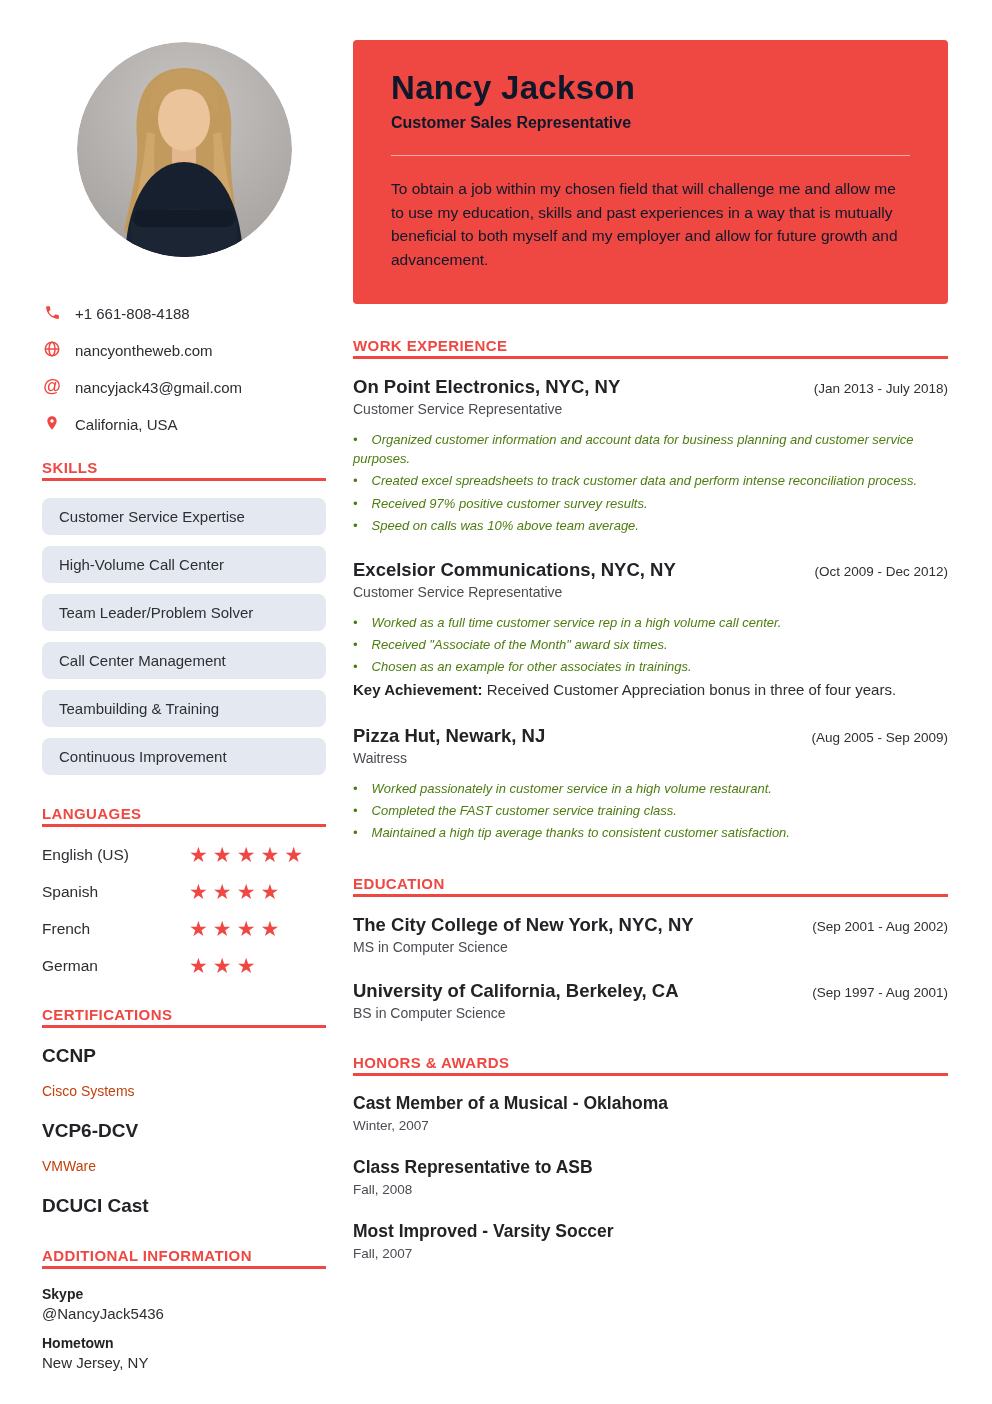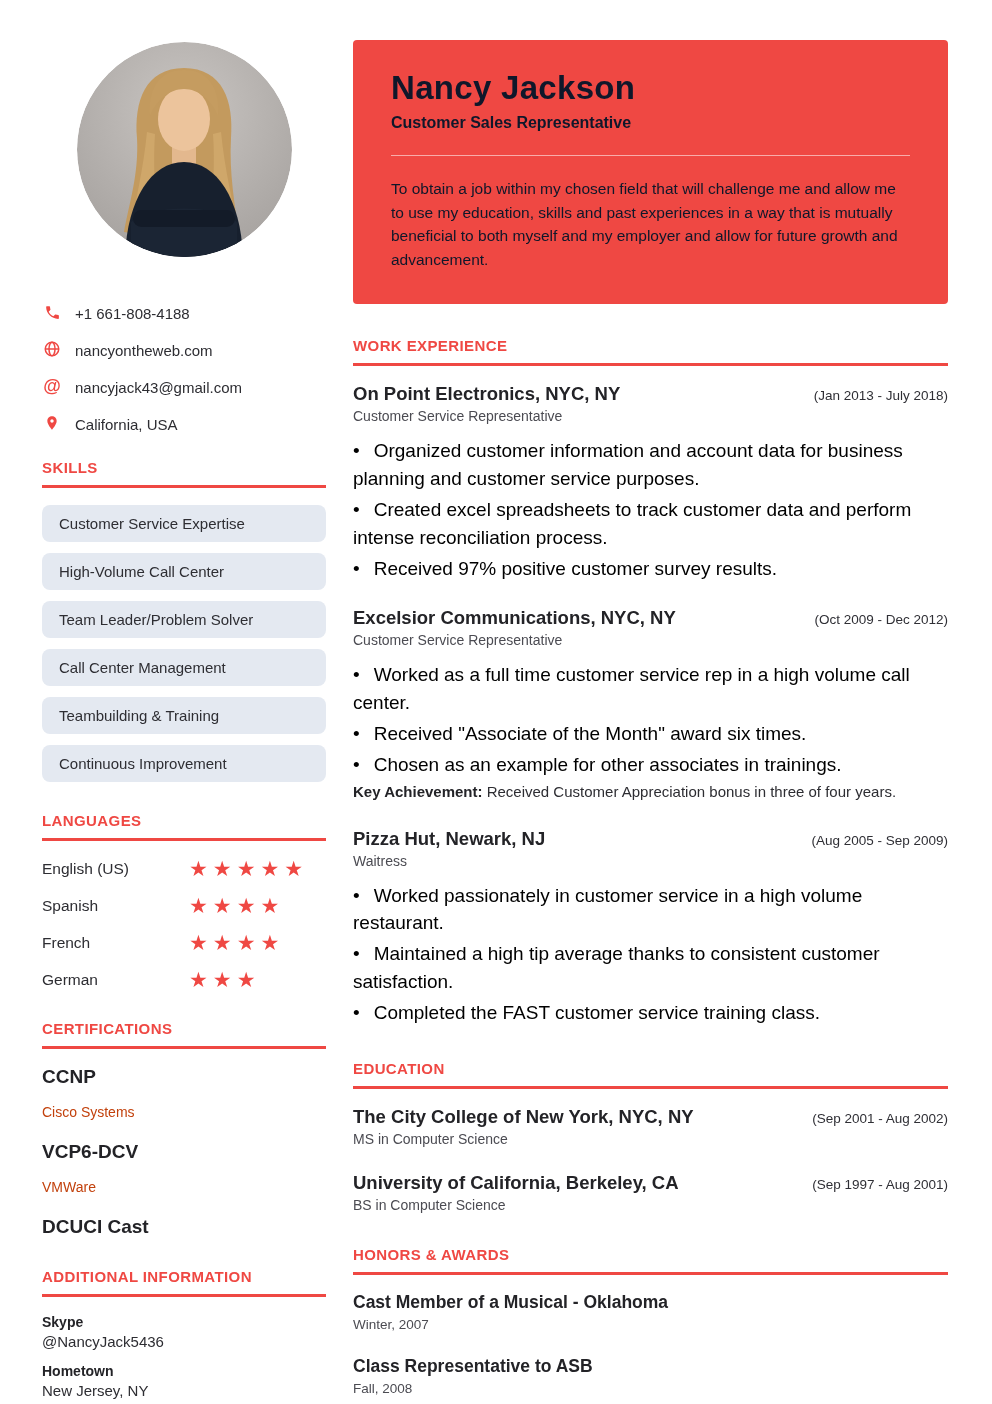--- a/index.html
+++ b/index.html
@@ -22,21 +22,21 @@
   .contact-row .cicon {
     width:20px; height:20px; margin-right:13px; flex:0 0 20px;
     display:flex; align-items:center; justify-content:center;
     color:var(--accent);
   }
   .contact-row .ctext { font-size:15px; color:#2d2d32; }
   .at-glyph { font-size:18px; font-weight:700; color:var(--accent); line-height:1; }
 
   .sb-heading, .main-heading {
     font-size:15px; font-weight:800; letter-spacing:.4px; color:var(--accent);
-    padding-bottom:9px; border-bottom:3px solid var(--accent); margin-bottom:17px;
+    padding-bottom:2px; border-bottom:3px solid var(--accent); margin-bottom:17px;
     text-transform:uppercase;
   }
   .sb-section { margin-top:30px; }
 
   .pill {
     background:#e4e9f1; border-radius:8px; padding:10px 17px;
     font-size:15px; color:#2e2e33; margin-bottom:11px;
   }
 
   .lang-row { display:flex; align-items:center; margin-bottom:16px; }
@@ -63,21 +63,21 @@
   .hero-obj { font-size:15.5px; line-height:1.52; }
 
   .section { margin-top:33px; }
   .entry-head { display:flex; justify-content:space-between; align-items:flex-start; }
   .entry-title { font-size:18.5px; font-weight:800; color:#232327; }
   .entry-date { font-size:13.5px; color:#2f2f35; white-space:nowrap; padding-top:5px; margin-left:16px; }
   .entry-sub { font-size:14px; color:#4b4b52; margin-top:3px; }
 
   .job { margin-bottom:24px; }
   .job .bullets { margin-top:13px; }
-  .bullet { font-size:19px; line-height:1.47; color:#000000; margin-bottom:3px; }
+  .bullet { font-size:13px; line-height:1.47; color:#4d7c0f; margin-bottom:3px;font-style:italic; }
   .bullet::before { content:"•"; margin-right:14px; }
   .achv { font-size:15px; line-height:1.47; color:#2d2d32; margin-top:2px; }
   .achv b { color:#232327; }
 
   .school { margin-bottom:25px; }
   .honor { margin-bottom:24px; }
   .honor-title { font-size:17.5px; font-weight:800; color:#232327; }
   .honor-date { font-size:13.5px; color:#4b4b52; margin-top:4px; }
 </style>
 </head>
@@ -249,20 +249,21 @@
             </div>
             <div class="entry-sub">Customer Service Representative</div>
             <div class="bullets">
 
                 <div class="bullet">Organized customer information and account data for business planning and customer service purposes.</div>
 
                 <div class="bullet">Created excel spreadsheets to track customer data and perform intense reconciliation process.</div>
 
                 <div class="bullet">Received 97% positive customer survey results.</div>
 
+                <div class="bullet">Speed on calls was 10% above team average.</div>
               </div>
           </div>
 
           <div class="job">
             <div class="entry-head">
               <span class="entry-title">Excelsior Communications, NYC, NY</span>
               <span class="entry-date">(Oct 2009 - Dec 2012)</span>
             </div>
             <div class="entry-sub">Customer Service Representative</div>
             <div class="bullets">
@@ -282,23 +283,23 @@
           <div class="job">
             <div class="entry-head">
               <span class="entry-title">Pizza Hut, Newark, NJ</span>
               <span class="entry-date">(Aug 2005 - Sep 2009)</span>
             </div>
             <div class="entry-sub">Waitress</div>
             <div class="bullets">
 
                 <div class="bullet">Worked passionately in customer service in a high volume restaurant.</div>
 
+                <div class="bullet">Completed the FAST customer service training class.</div>
+
                 <div class="bullet">Maintained a high tip average thanks to consistent customer satisfaction.</div>
-
-                <div class="bullet">Completed the FAST customer service training class.</div>
               </div>
 
           </div>
         </div>
     </section>
 
     <section class="section">
       <div class="main-heading">EDUCATION</div>
       <div>
 

